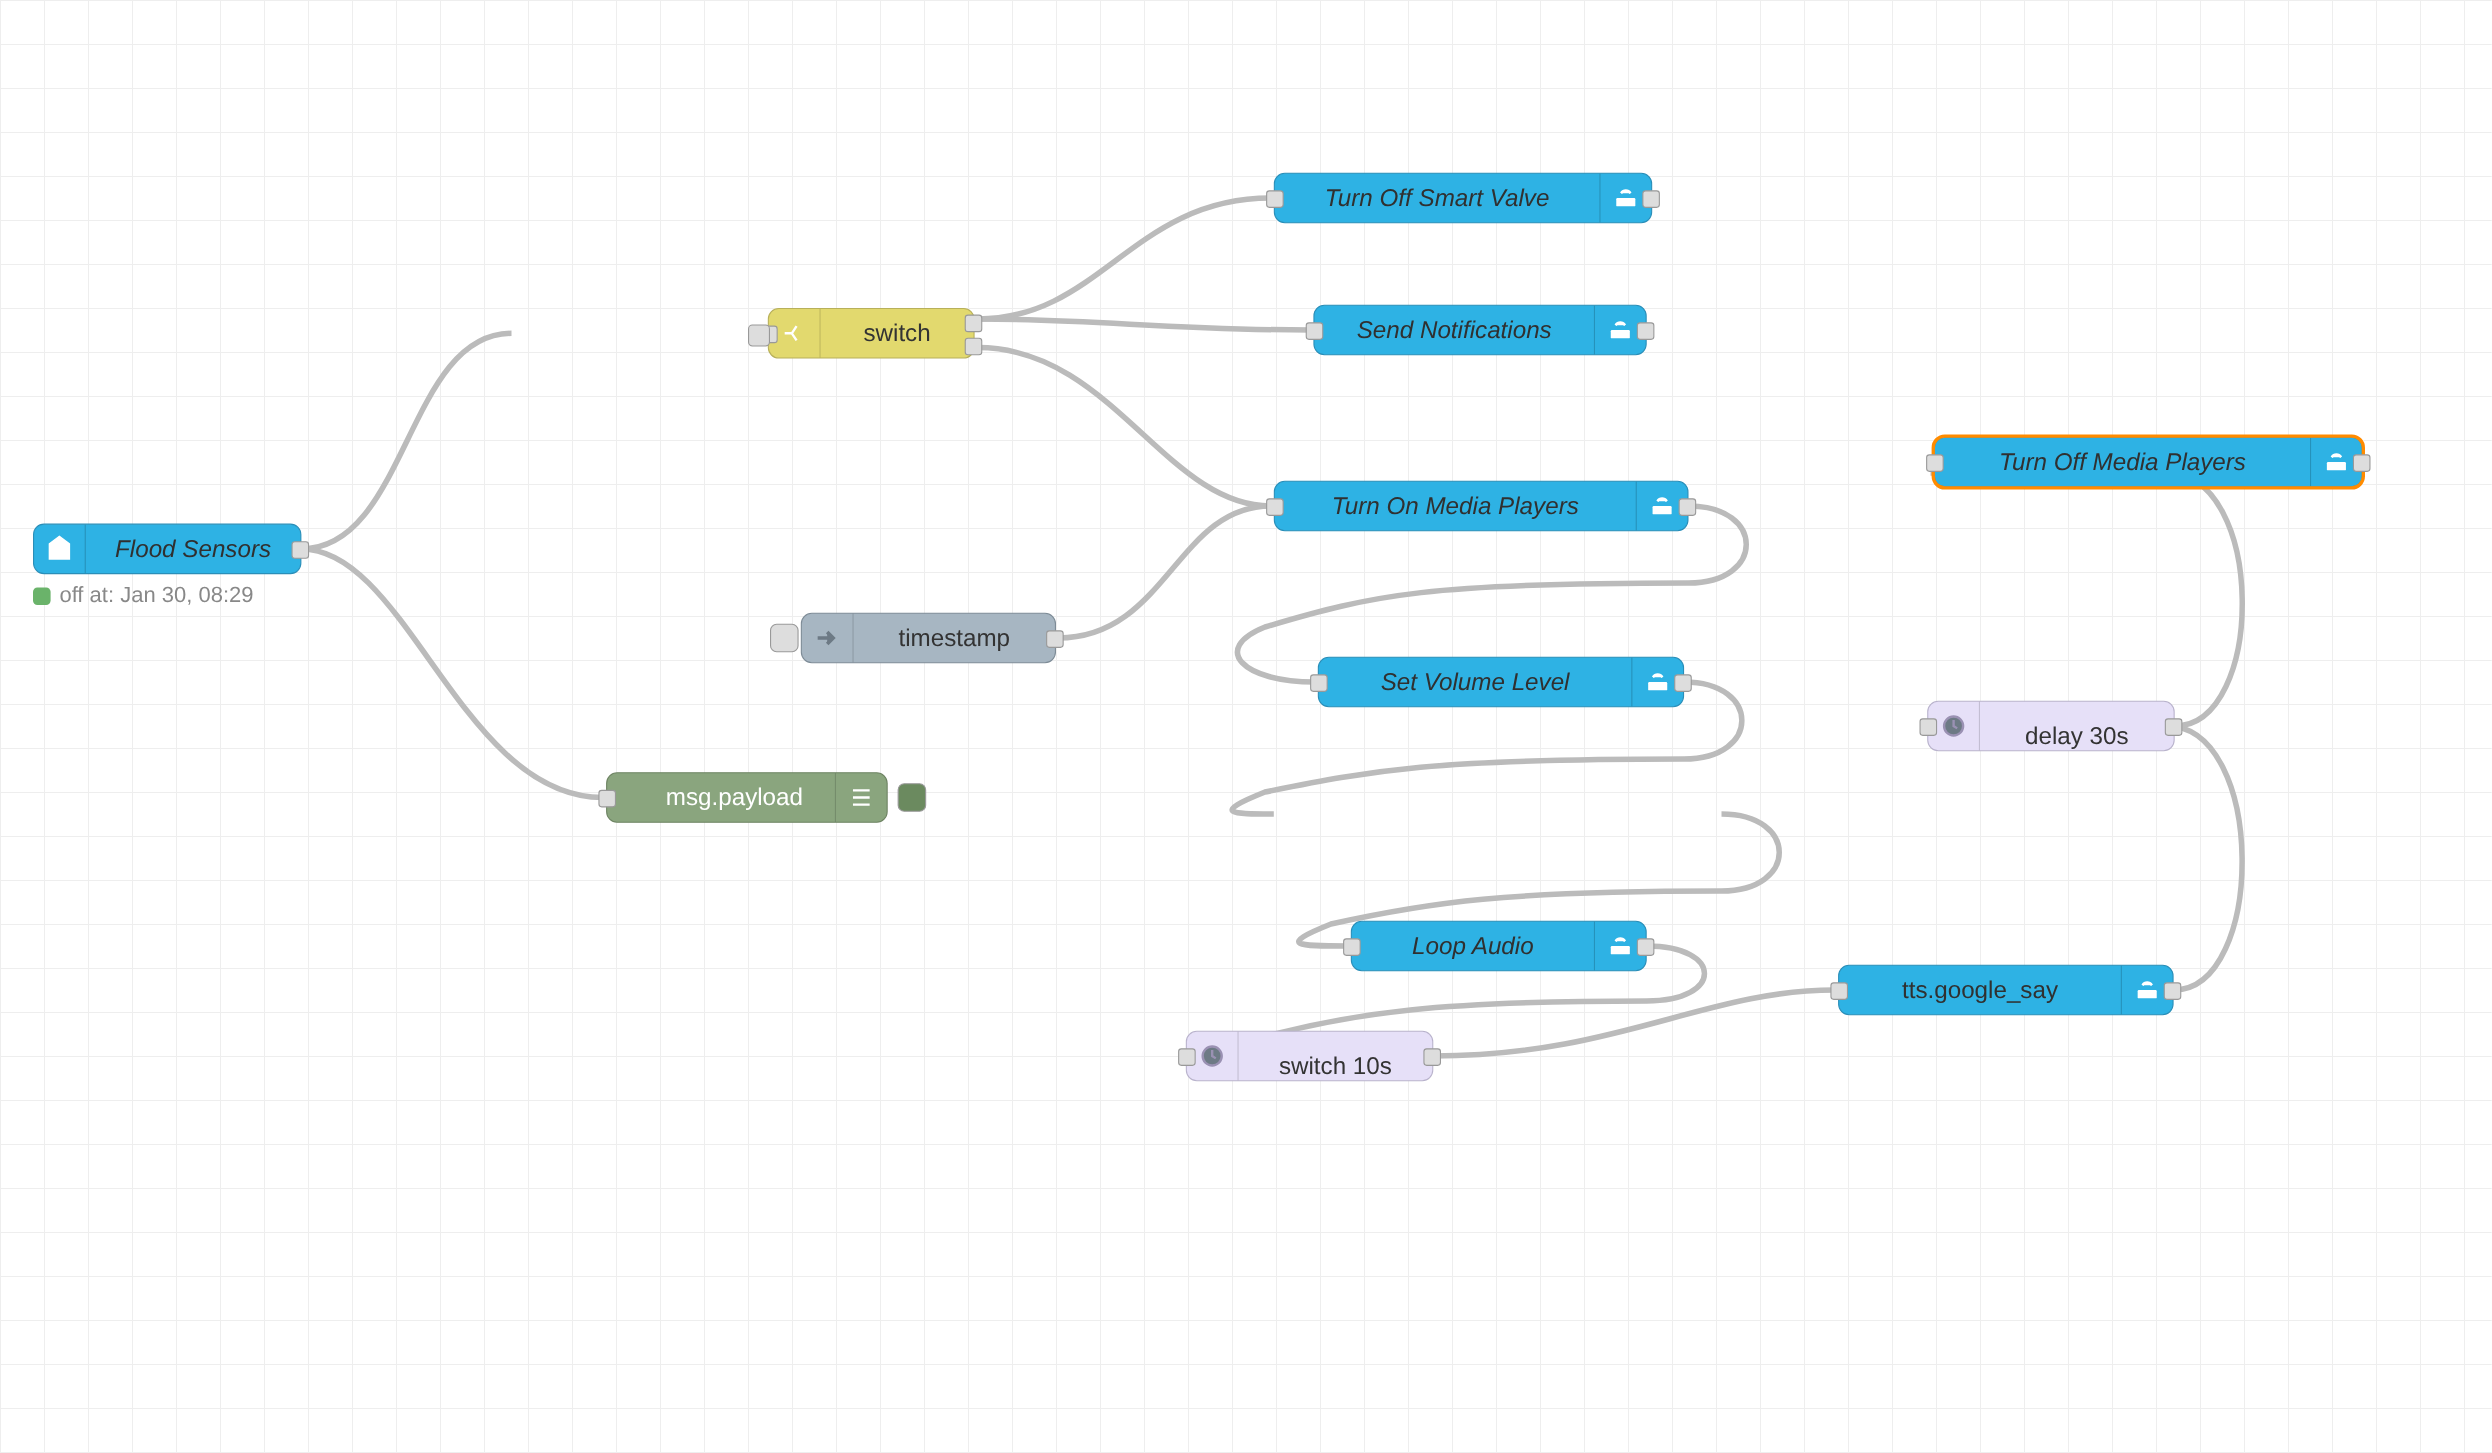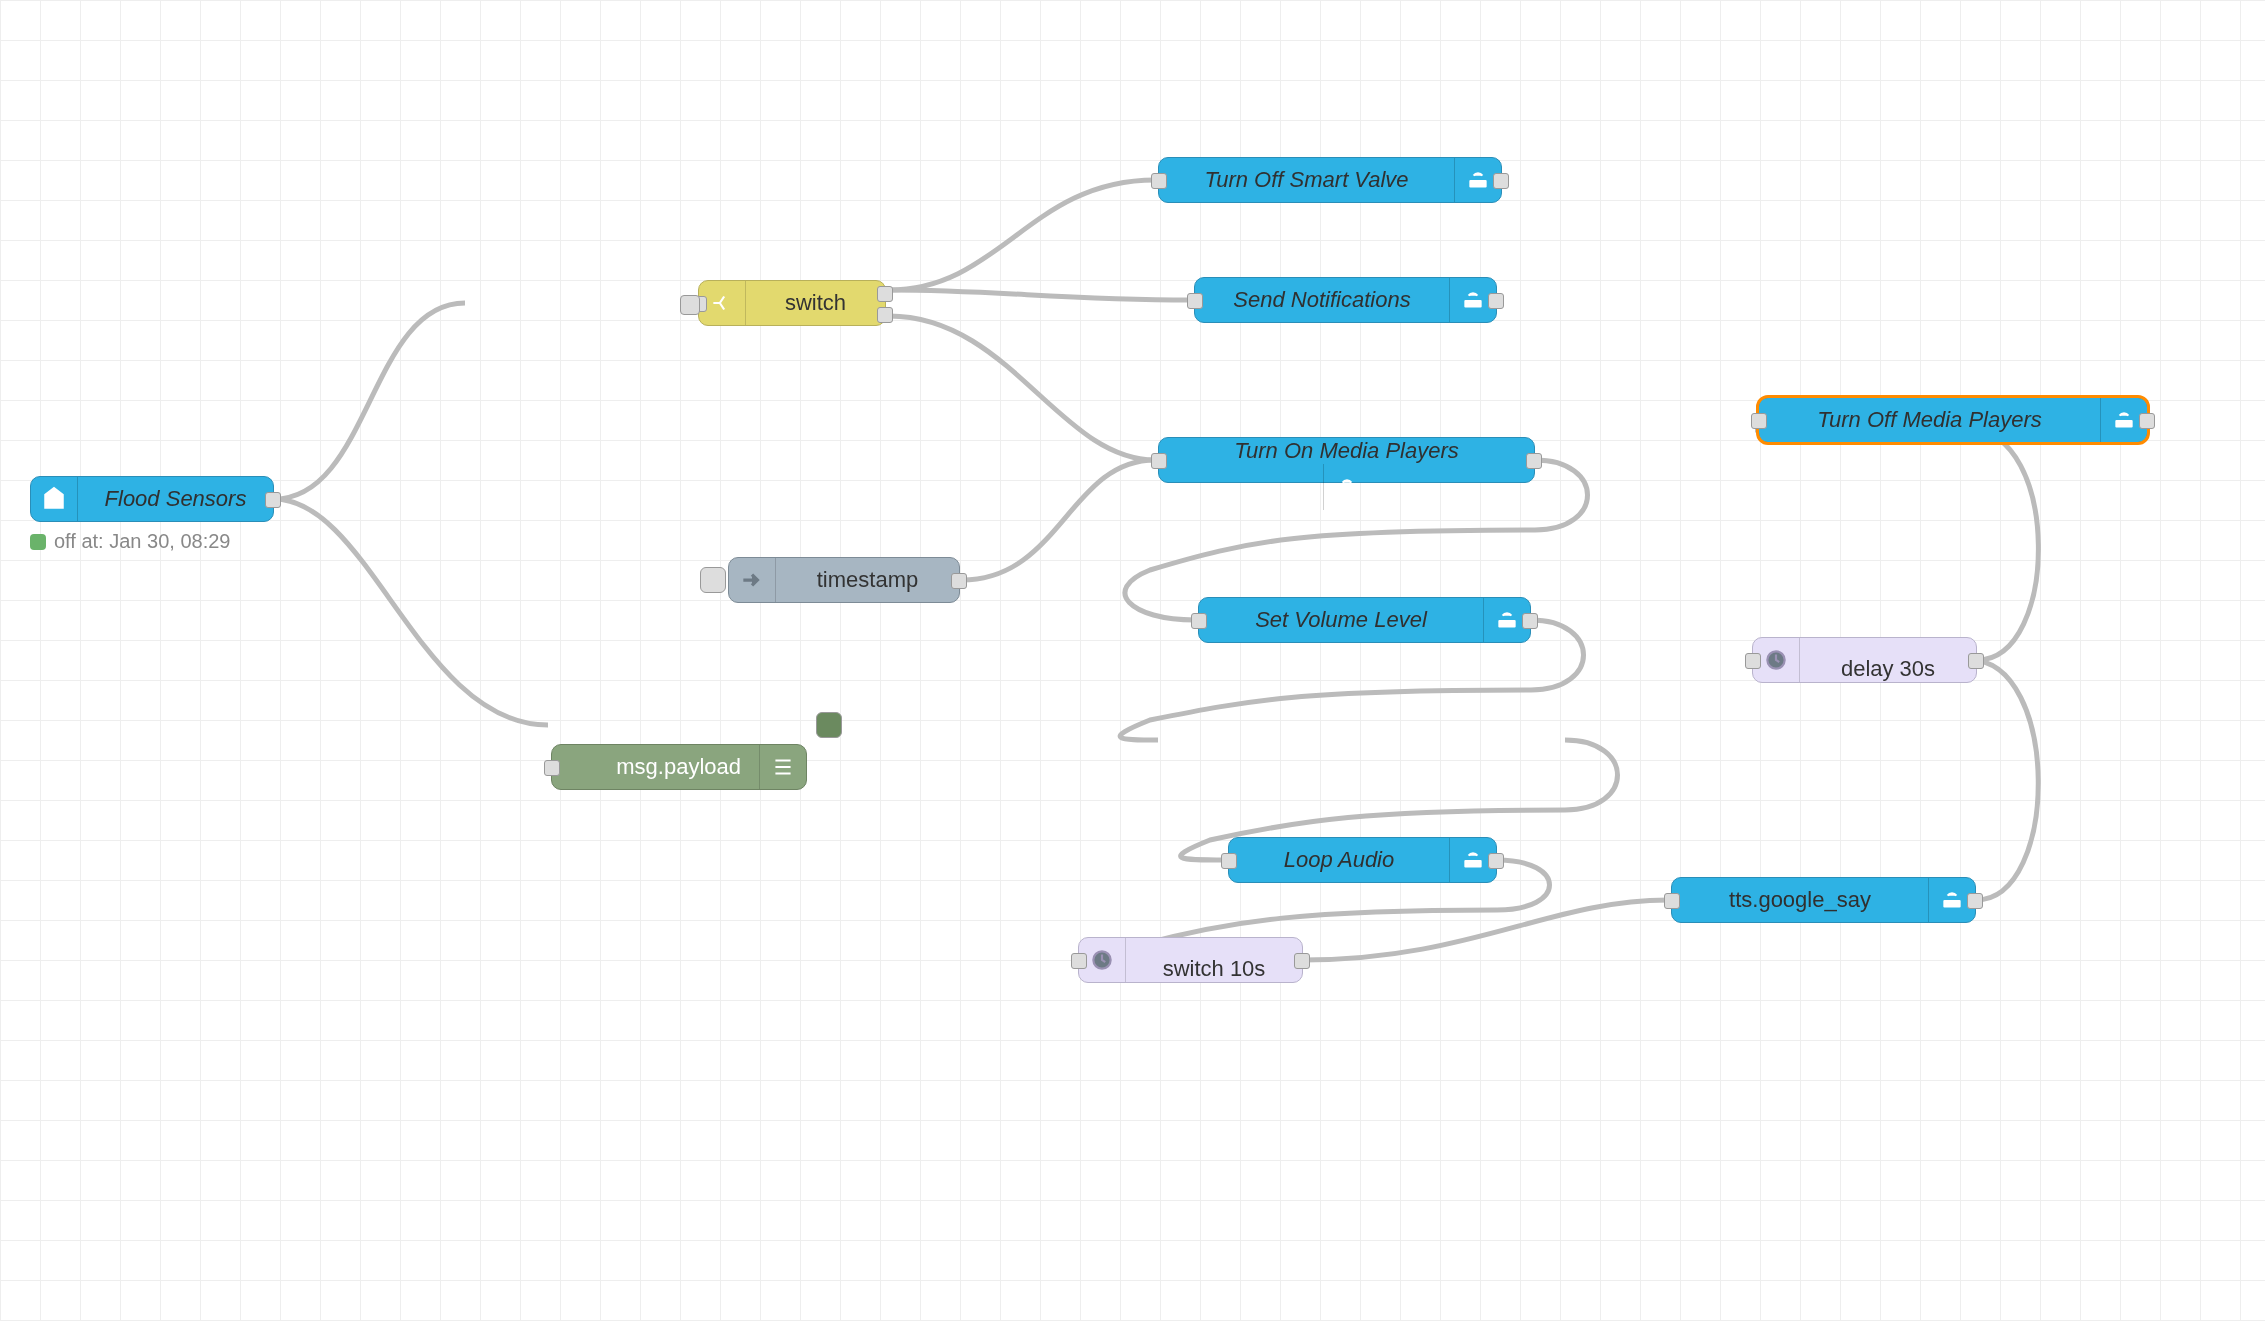--- a/index.html
+++ b/index.html
@@ -171,21 +171,21 @@
     <span class="icon-box">
       <svg class="svg-icon" viewBox="0 0 24 24">
           <path d="M4 12h12m-4-5 5 5-5 5" stroke="#6d7a85" stroke-width="3" fill="none"></path>
         </svg>
     </span>
     <span class="label">timestamp</span>
     <span class="port" style="right:-8px; top:15px;"></span>
   </div>
   <span class="port" style="left:700px; top:567px; width:24px; height:24px; border-radius:6px;"></span>
 
-  <div class="node n-green" style="left:551px; top:744px; width:256px;">
+  <div class="node n-green" style="left:551px; top:702px; width:256px;gap:11px;">
     <span class="label" style="text-align:right;">msg.payload</span>
     <span class="icon-box right">
       <svg class="svg-icon" viewBox="0 0 24 24">
           <path d="M5 6h14M5 12h14M5 18h14" stroke="#fff" stroke-width="2"></path>
         </svg>
     </span>
     <span class="port" style="left:-8px; top:15px;"></span>
   </div>
   <span class="port" style="left:816px; top:712px; width:24px; height:24px; border-radius:6px; background:#6b8a5f;"></span>
 
@@ -206,21 +206,21 @@
     <span class="label">Send Notifications</span>
     <span class="icon-box right">
       <svg class="svg-icon" viewBox="0 0 24 24">
           <rect x="4" y="12" width="16" height="7" rx="1" fill="#fff"></rect>
           <path d="M8 8c2-3 6-3 8 0" stroke="#fff" stroke-width="2" fill="none"></path>
         </svg>
     </span>
     <span class="port" style="right:-8px; top:15px;"></span>
   </div>
 
-  <div class="node n-blue" style="left:1158px; top:437px; width:377px;flex-direction:column;">
+  <div class="node n-blue" style="left:1158px; top:437px; width:377px;">
     <span class="port" style="left:-8px; top:15px;"></span>
     <span class="label">Turn On Media Players</span>
     <span class="icon-box right">
       <svg class="svg-icon" viewBox="0 0 24 24">
           <rect x="4" y="12" width="16" height="7" rx="1" fill="#fff"></rect>
           <path d="M8 8c2-3 6-3 8 0" stroke="#fff" stroke-width="2" fill="none"></path>
         </svg>
     </span>
     <span class="port" style="right:-8px; top:15px;"></span>
   </div>

